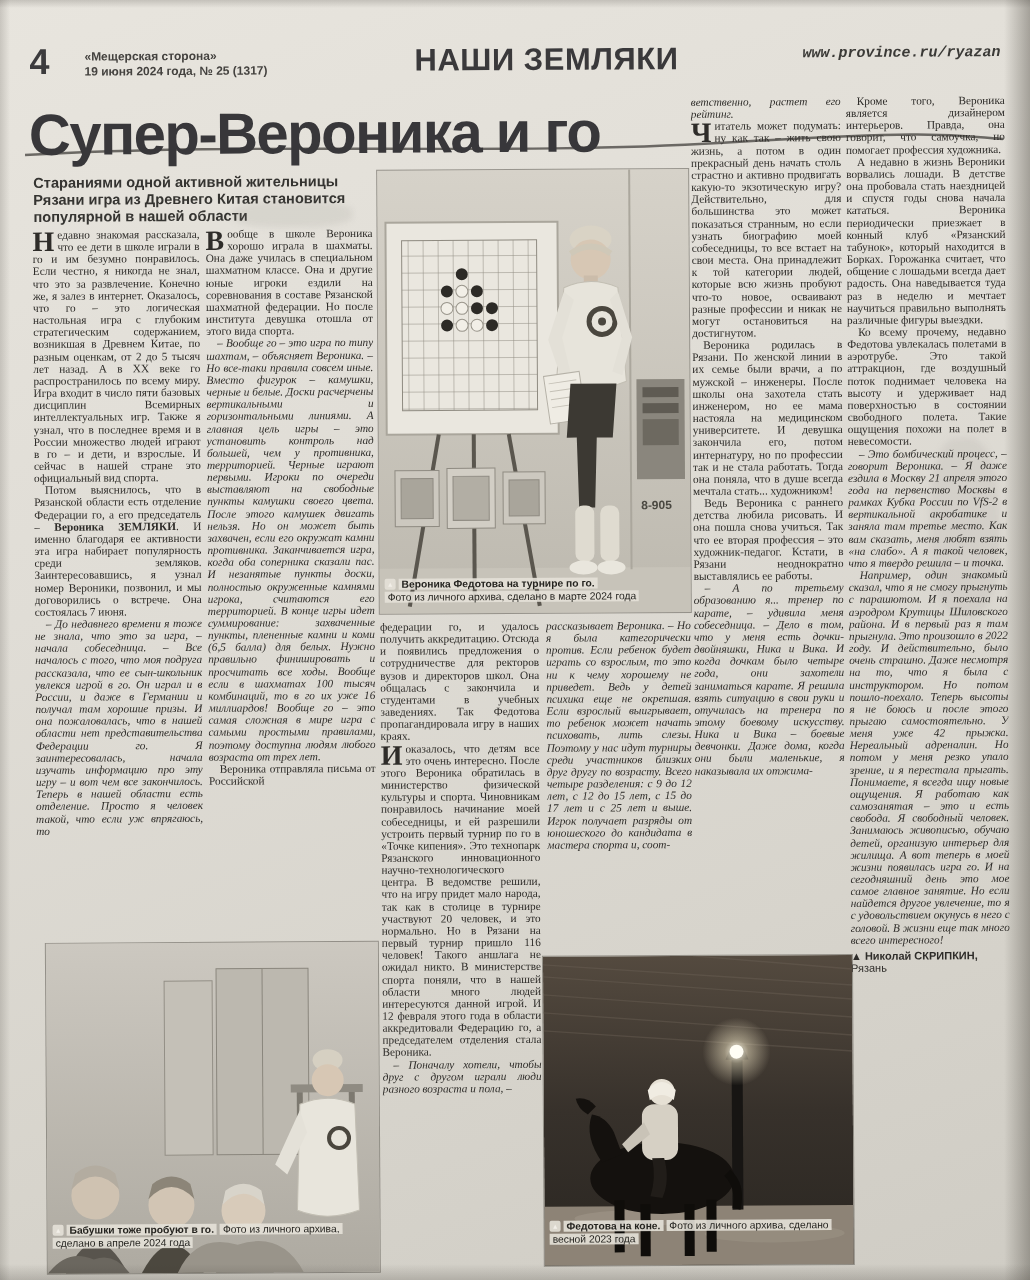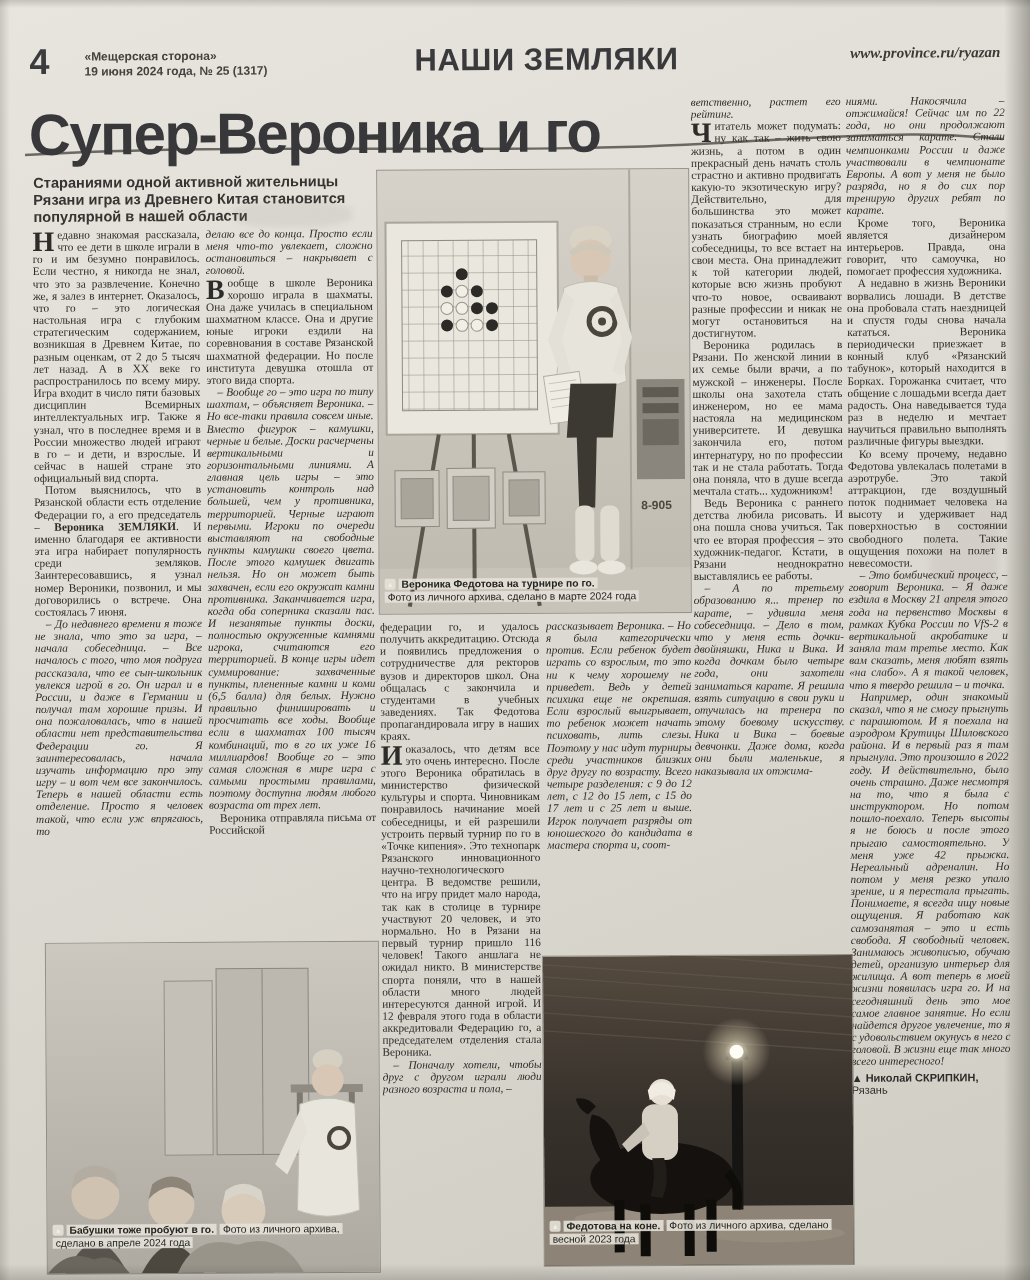--- a/index.html
+++ b/index.html
@@ -15,21 +15,21 @@
   }
   .content{position:absolute;left:14px;top:14px;width:1030px;height:1280px;color:#2f2d2a;}
 
   
   .page-num{position:absolute;left:33px;top:38px;font-family:"Liberation Sans","DejaVu Sans",sans-serif;
     font-size:36px;font-weight:800;color:#3c3b3d;}
   .masthead{position:absolute;left:88px;top:47px;font-family:"Liberation Sans","DejaVu Sans",sans-serif;
     font-size:12px;line-height:15px;font-weight:600;color:#44423f;}
   .section-title{position:absolute;left:418px;top:42px;font-family:"Liberation Sans","DejaVu Sans",sans-serif;
     font-size:31px;font-weight:800;letter-spacing:.5px;color:#3a393b;}
-  .site-url{position:absolute;right:26px;top:47px;font-size:15px;font-weight:700;font-style:italic;color:#3a3936;}
+  .site-url{position:absolute;right:26px;top:47px;font-size:15px;font-weight:700;font-style:italic;color:#3a3936;font-family:Liberation Mono, monospace;}
   .divider{position:absolute;left:26px;top:130px;width:982px;height:32px;}
 
   
   .headline{position:absolute;left:32px;top:98px;width:668px;
     font-family:"Liberation Sans","DejaVu Sans",sans-serif;
     font-size:58px;font-weight:800;letter-spacing:-1.5px;color:#38373a;white-space:nowrap;}
   .subhead{position:absolute;left:36px;top:172px;width:314px;
     font-family:"Liberation Sans","DejaVu Sans",sans-serif;
     font-size:14.6px;line-height:17px;font-weight:700;color:#353431;}
 
@@ -184,42 +184,40 @@
       <span>Фото из личного архива, сделано в марте 2024 года</span>
     </div>
   </div>
 
   <div class="col" id="col1">
         <p class="normal"><span class="dropcap">Н</span>едавно знакомая рассказала, что ее дети в школе играли в го и им безумно понравилось. Если честно, я никогда не знал, что это за развлечение. Конечно же, я залез в интернет. Оказалось, что го – это логическая настольная игра с глубоким стратегическим содержанием, возникшая в Древнем Китае, по разным оценкам, от 2 до 5 тысяч лет назад. А в XX веке го распространилось по всему миру. Игра входит в число пяти базовых дисциплин Всемирных интеллектуальных игр. Также я узнал, что в последнее время и в России множество людей играют в го – и дети, и взрослые. И сейчас в нашей стране это официальный вид спорта.</p>
         <p class="normal ind">Потом выяснилось, что в Рязанской области есть отделение Федерации го, а его председатель – <b>Вероника ЗЕМЛЯКИ</b>. И именно благодаря ее активности эта игра набирает популярность среди земляков. Заинтересовавшись, я узнал номер Вероники, позвонил, и мы договорились о встрече. Она состоялась 7 июня.</p>
         <p class="italic ind">– До недавнего времени я тоже не знала, что это за игра, – начала собеседница. – Все началось с того, что моя подруга рассказала, что ее сын-школьник увлекся игрой в го. Он играл и в России, и даже в Германии и получал там хорошие призы. И она пожаловалась, что в нашей области нет представительства Федерации го. Я заинтересовалась, начала изучать информацию про эту игру – и вот чем все закончилось. Теперь в нашей области есть отделение. Просто я человек такой, что если уж впрягаюсь, то</p>
       </div>
   <div class="col" id="col2">
-        <p class="italic">делаю все до конца. Просто если меня что-то увлекает, сложно остановиться – накрывает с головой.</p>
         <p class="normal"><span class="dropcap">В</span>ообще в школе Вероника хорошо играла в шахматы. Она даже училась в специальном шахматном классе. Она и другие юные игроки ездили на соревнования в составе Рязанской шахматной федерации. Но после института девушка отошла от этого вида спорта.</p>
         <p class="italic ind">– Вообще го – это игра по типу шахтам, – объясняет Вероника. – Но все-таки правила совсем иные. Вместо фигурок – камушки, черные и белые. Доски расчерчены вертикальными и горизонтальными линиями. А главная цель игры – это установить контроль над большей, чем у противника, территорией. Черные играют первыми. Игроки по очереди выставляют на свободные пункты камушки своего цвета. После этого камушек двигать нельзя. Но он может быть захвачен, если его окружат камни противника. Заканчивается игра, когда оба соперника сказали пас. И незанятые пункты доски, полностью окруженные камнями игрока, считаются его территорией. В конце игры идет суммирование: захваченные пункты, плененные камни и коми (6,5 балла) для белых. Нужно правильно финишировать и просчитать все ходы. Вообще если в шахматах 100 тысяч комбинаций, то в го их уже 16 миллиардов! Вообще го – это самая сложная в мире игра с самыми простыми правилами, поэтому доступна людям любого возраста от трех лет.</p>
         <p class="normal ind">Вероника отправляла письма от Российской</p>
       </div>
   <div class="col" id="col3">
         <p class="normal">федерации го, и удалось получить аккредитацию. Отсюда и появились предложения о сотрудничестве для ректоров вузов и директоров школ. Она общалась с закончила и студентами в учебных заведениях. Так Федотова пропагандировала игру в наших краях.</p>
         <p class="normal"><span class="dropcap">И</span>оказалось, что детям все это очень интересно. После этого Вероника обратилась в министерство физической культуры и спорта. Чиновникам понравилось начинание моей собеседницы, и ей разрешили устроить первый турнир по го в «Точке кипения». Это технопарк Рязанского инновационного научно-технологического центра. В ведомстве решили, что на игру придет мало народа, так как в столице в турнире участвуют 20 человек, и это нормально. Но в Рязани на первый турнир пришло 116 человек! Такого аншлага не ожидал никто. В министерстве спорта поняли, что в нашей области много людей интересуются данной игрой. И 12 февраля этого года в области аккредитовали Федерацию го, а председателем отделения стала Вероника.</p>
         <p class="italic ind">– Поначалу хотели, чтобы друг с другом играли люди разного возраста и пола, –</p>
       </div>
   <div class="col" id="col4">
         <p class="italic">рассказывает Вероника. – Но я была категорически против. Если ребенок будет играть со взрослым, то это ни к чему хорошему не приведет. Ведь у детей психика еще не окрепшая. Если взрослый выигрывает, то ребенок может начать психовать, лить слезы. Поэтому у нас идут турниры среди участников близких друг другу по возрасту. Всего четыре разделения: с 9 до 12 лет, с 12 до 15 лет, с 15 до 17 лет и с 25 лет и выше. Игрок получает разряды от юношеского до кандидата в мастера спорта и, соот-</p>
       </div>
   <div class="col" id="col5">
         <p class="italic">ветственно, растет его рейтинг.</p>
         <p class="normal"><span class="dropcap">Ч</span>итатель может подумать: ну как так – жить свою жизнь, а потом в один прекрасный день начать столь страстно и активно продвигать какую-то экзотическую игру? Действительно, для большинства это может показаться странным, но если узнать биографию моей собеседницы, то все встает на свои места. Она принадлежит к той категории людей, которые всю жизнь пробуют что-то новое, осваивают разные профессии и никак не могут остановиться на достигнутом.</p>
         <p class="normal ind">Вероника родилась в Рязани. По женской линии в их семье были врачи, а по мужской – инженеры. После школы она захотела стать инженером, но ее мама настояла на медицинском университете. И девушка закончила его, потом интернатуру, но по профессии так и не стала работать. Тогда она поняла, что в душе всегда мечтала стать... художником!</p>
         <p class="normal ind">Ведь Вероника с раннего детства любила рисовать. И она пошла снова учиться. Так что ее вторая профессия – это художник-педагог. Кстати, в Рязани неоднократно выставлялись ее работы.</p>
         <p class="italic ind">– А по третьему образованию я... тренер по карате, – удивила меня собеседница. – Дело в том, что у меня есть дочки-двойняшки, Ника и Вика. И когда дочкам было четыре года, они захотели заниматься карате. Я решила взять ситуацию в свои руки и отучилась на тренера по этому боевому искусству. Ника и Вика – боевые девчонки. Даже дома, когда они были маленькие, я наказывала их отжима-</p>
       </div>
   <div class="col" id="col6">
-        <p class="italic">ниями. Накосячила – отжимайся! Сейчас им по 22 года, но они продолжают заниматься карате. Стали чемпионками России и даже участвовали в чемпионате Европы. А вот у меня не было разряда, но я до сих пор тренирую других ребят по карате.</p>
         <p class="normal ind">Кроме того, Вероника является дизайнером интерьеров. Правда, она говорит, что самоучка, но помогает профессия художника.</p>
         <p class="normal ind">А недавно в жизнь Вероники ворвались лошади. В детстве она пробовала стать наездницей и спустя годы снова начала кататься. Вероника периодически приезжает в конный клуб «Рязанский табунок», который находится в Борках. Горожанка считает, что общение с лошадьми всегда дает радость. Она наведывается туда раз в неделю и мечтает научиться правильно выполнять различные фигуры выездки.</p>
         <p class="normal ind">Ко всему прочему, недавно Федотова увлекалась полетами в аэротрубе. Это такой аттракцион, где воздушный поток поднимает человека на высоту и удерживает над поверхностью в состоянии свободного полета. Такие ощущения похожи на полет в невесомости.</p>
         <p class="italic ind">– Это бомбический процесс, – говорит Вероника. – Я даже ездила в Москву 21 апреля этого года на первенство Москвы в рамках Кубка России по VfS-2 в вертикальной акробатике и заняла там третье место. Как вам сказать, меня любят взять «на слабо». А я такой человек, что я твердо решила – и точка.</p>
         <p class="italic ind">Например, один знакомый сказал, что я не смогу прыгнуть с парашютом. И я поехала на аэродром Крутицы Шиловского района. И в первый раз я там прыгнула. Это произошло в 2022 году. И действительно, было очень страшно. Даже несмотря на то, что я была с инструктором. Но потом пошло-поехало. Теперь высоты я не боюсь и после этого прыгаю самостоятельно. У меня уже 42 прыжка. Нереальный адреналин. Но потом у меня резко упало зрение, и я перестала прыгать. Понимаете, я всегда ищу новые ощущения. Я работаю как самозанятая – это и есть свобода. Я свободный человек. Занимаюсь живописью, обучаю детей, организую интерьер для жилища. А вот теперь в моей жизни появилась игра го. И на сегодняшний день это мое самое главное занятие. Но если найдется другое увлечение, то я с удовольствием окунусь в него с головой. В жизни еще так много всего интересного!</p>
         <p class="byline-name">▲ Николай СКРИПКИН,</p>
         <p class="byline-city">Рязань</p>
       </div>
 
   <div class="photo" id="photo-grandmas">

